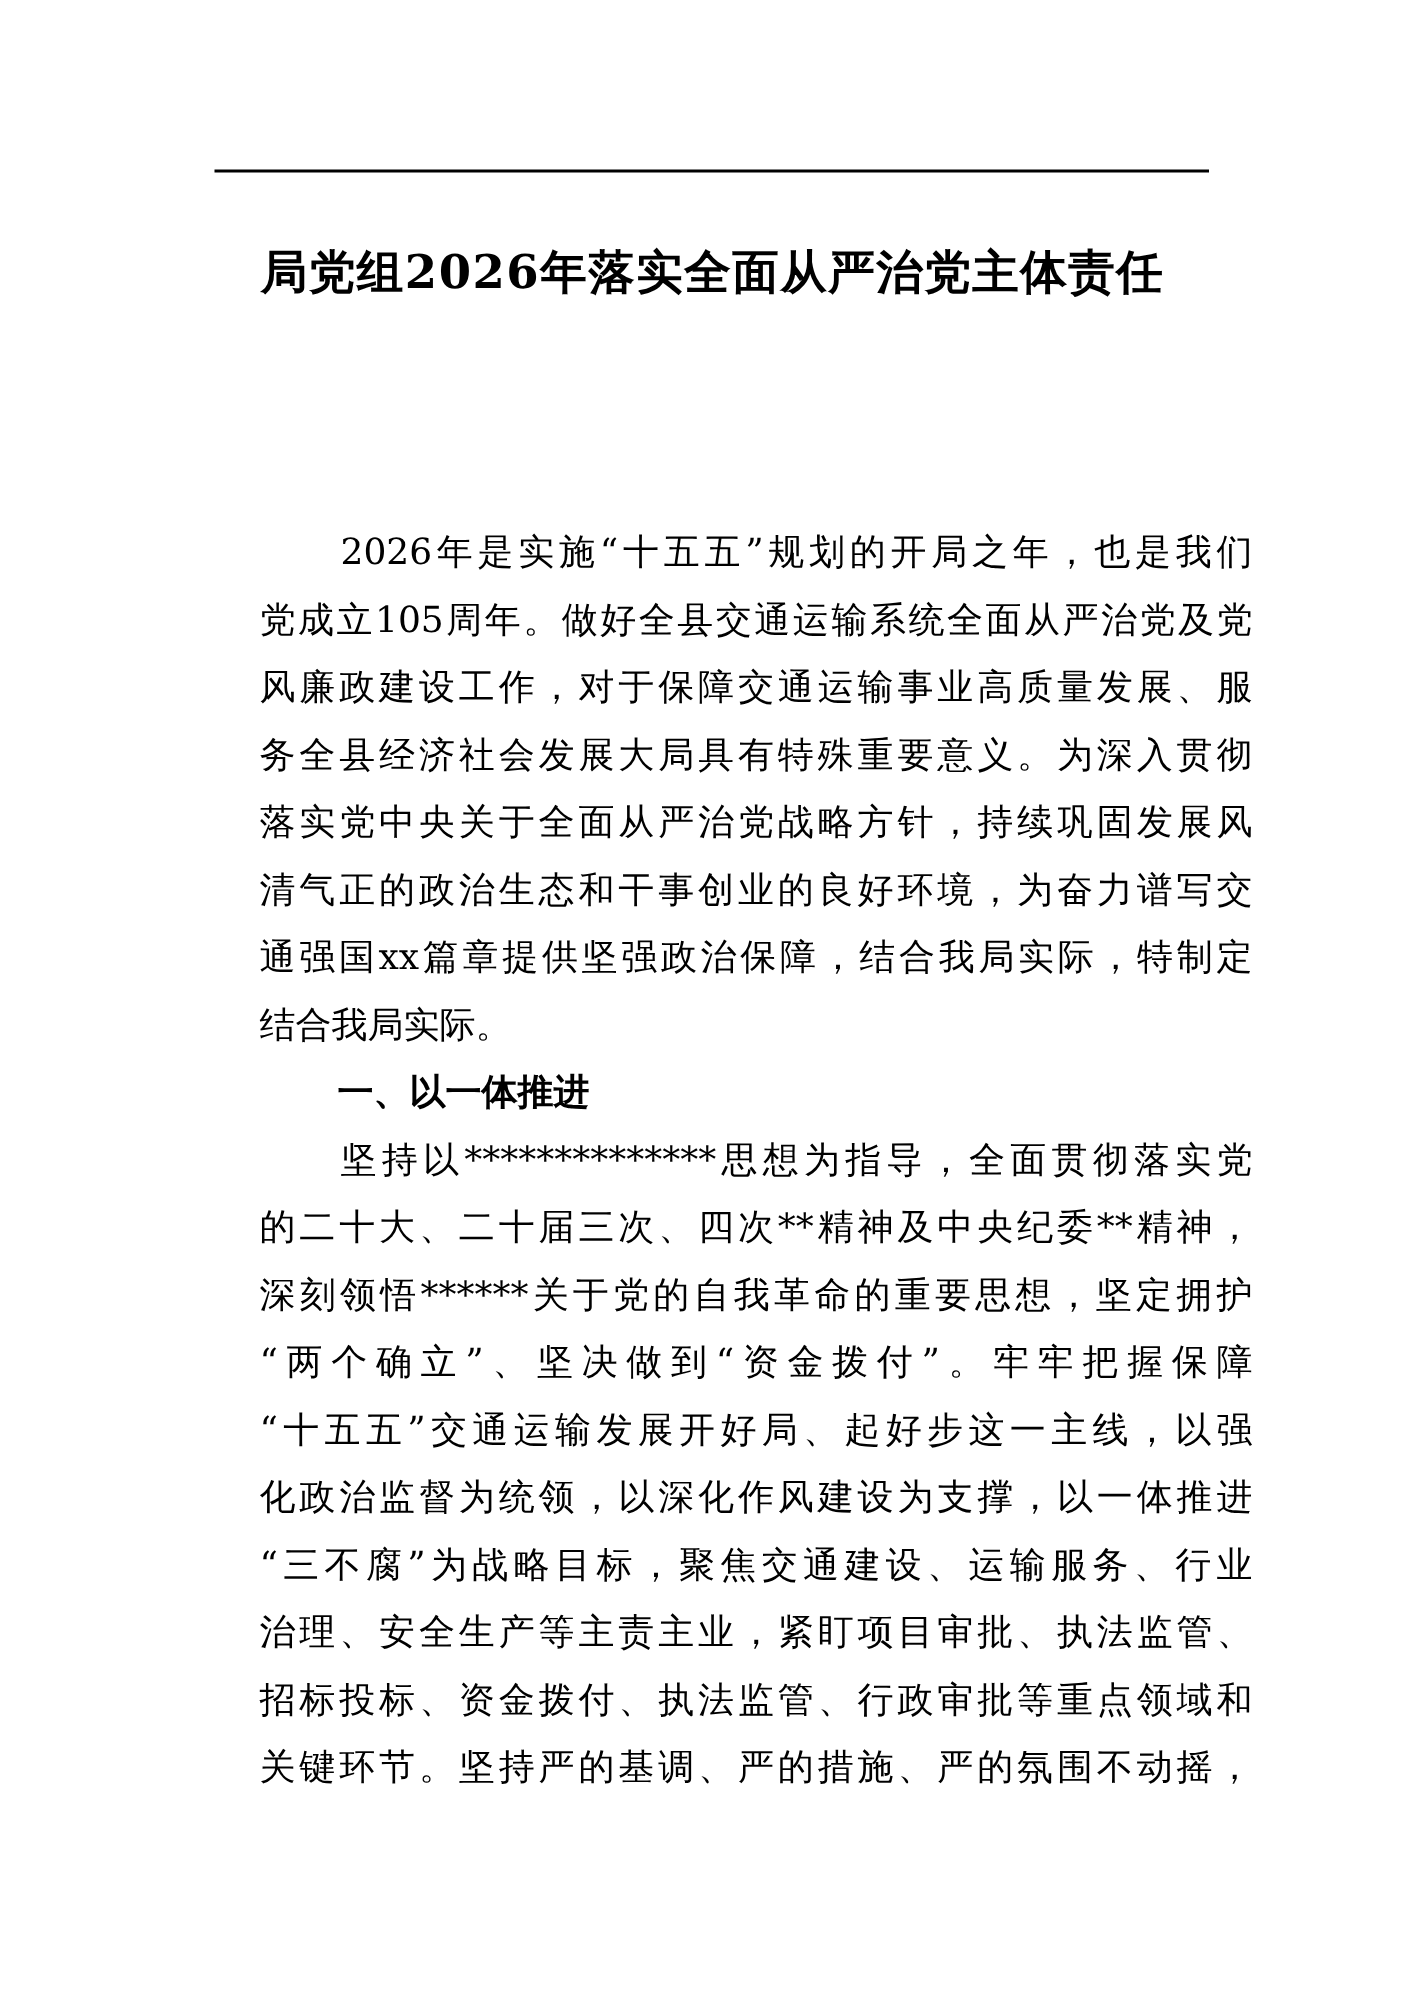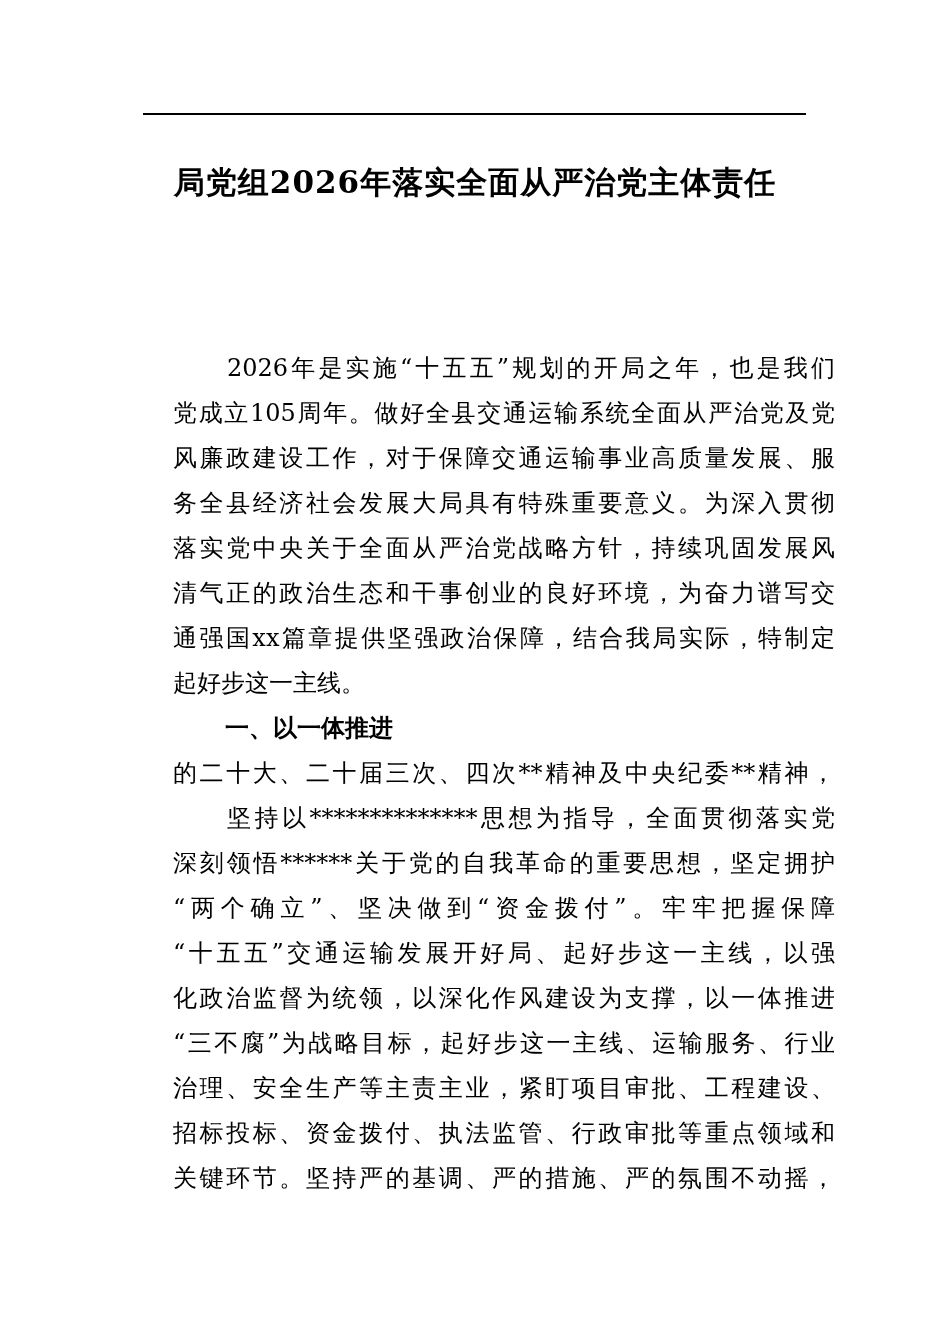--- a/index.html
+++ b/index.html
@@ -31,31 +31,31 @@
 
   <div class="body">
     <div>
       <span class="line indent">2026年是实施“十五五”规划的开局之年，也是我们</span>
       <span class="line">党成立105周年。做好全县交通运输系统全面从严治党及党</span>
       <span class="line">风廉政建设工作，对于保障交通运输事业高质量发展、服</span>
       <span class="line">务全县经济社会发展大局具有特殊重要意义。为深入贯彻</span>
       <span class="line">落实党中央关于全面从严治党战略方针，持续巩固发展风</span>
       <span class="line">清气正的政治生态和干事创业的良好环境，为奋力谱写交</span>
       <span class="line">通强国xx篇章提供坚强政治保障，结合我局实际，特制定</span>
-      <span class="line last">起好步这一主线。</span>
+      <span class="line last">结合我局实际。</span>
     </div>
 
     <span class="line heading">一、以一体推进</span>
 
     <div>
+      <span class="line indent">坚持以**************思想为指导，全面贯彻落实党</span>
       <span class="line">的二十大、二十届三次、四次**精神及中央纪委**精神，</span>
-      <span class="line indent">坚持以**************思想为指导，全面贯彻落实党</span>
       <span class="line">深刻领悟******关于党的自我革命的重要思想，坚定拥护</span>
       <span class="line">“两个确立”、坚决做到“资金拨付”。牢牢把握保障</span>
       <span class="line">“十五五”交通运输发展开好局、起好步这一主线，以强</span>
       <span class="line">化政治监督为统领，以深化作风建设为支撑，以一体推进</span>
-      <span class="line">“三不腐”为战略目标，起好步这一主线、运输服务、行业</span>
-      <span class="line">治理、安全生产等主责主业，紧盯项目审批、工程建设、</span>
+      <span class="line">“三不腐”为战略目标，聚焦交通建设、运输服务、行业</span>
+      <span class="line">治理、安全生产等主责主业，紧盯项目审批、执法监管、</span>
       <span class="line">招标投标、资金拨付、执法监管、行政审批等重点领域和</span>
       <span class="line">关键环节。坚持严的基调、严的措施、严的氛围不动摇，</span>
     </div>
   </div>
 </div>
 
 </body></html>

